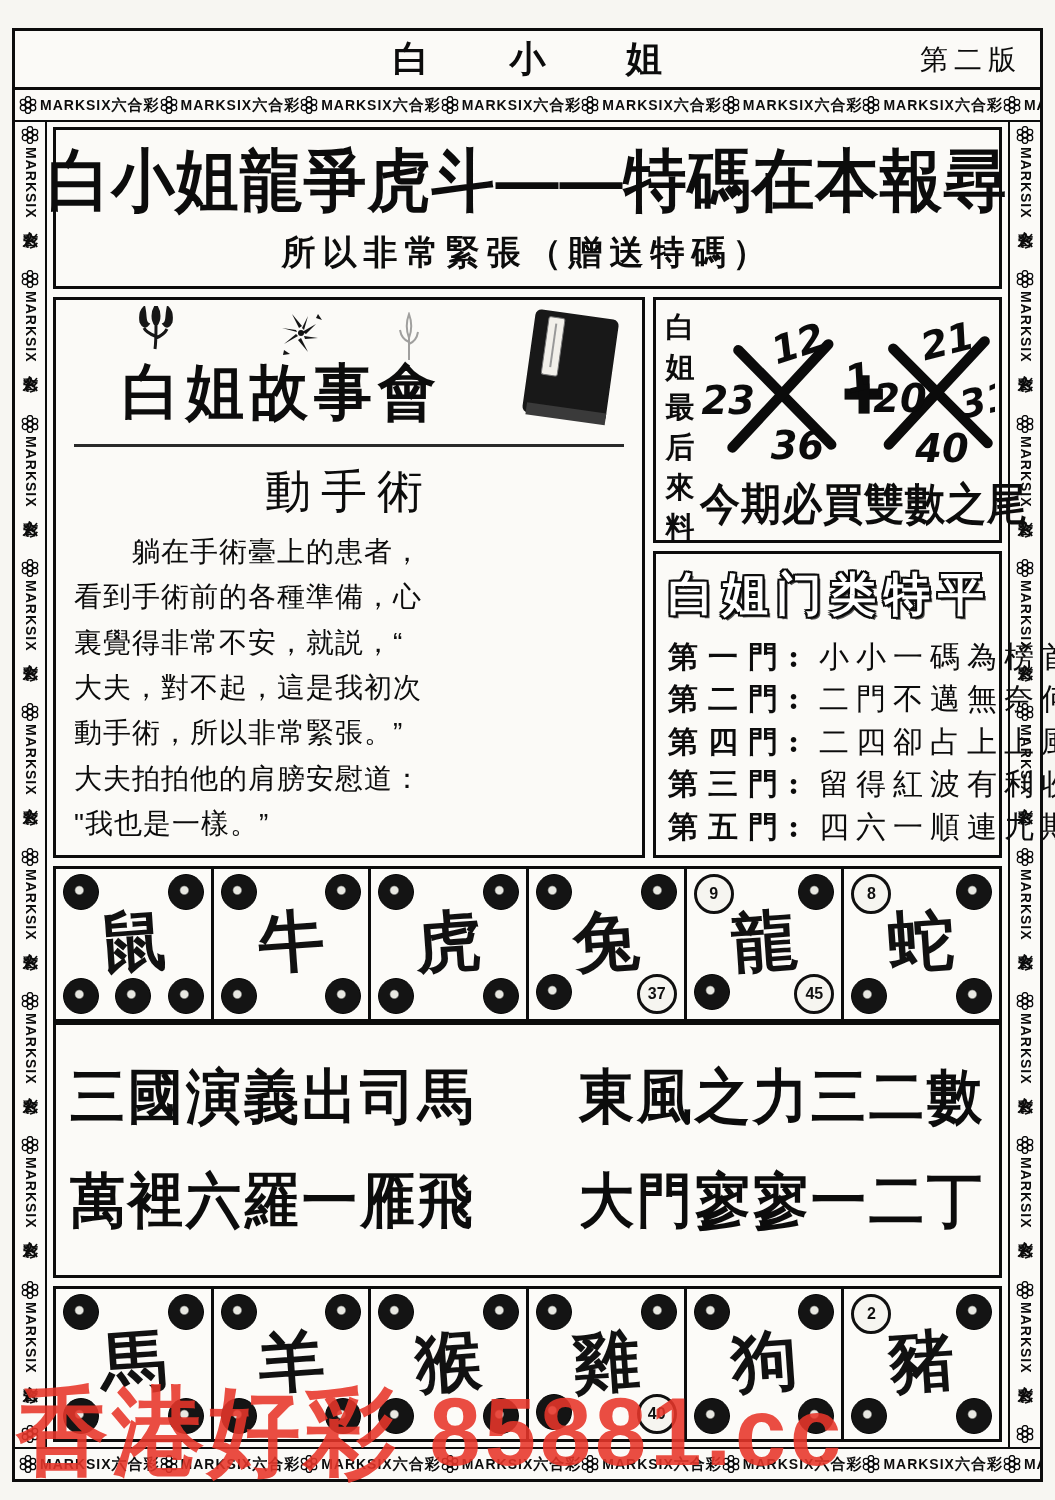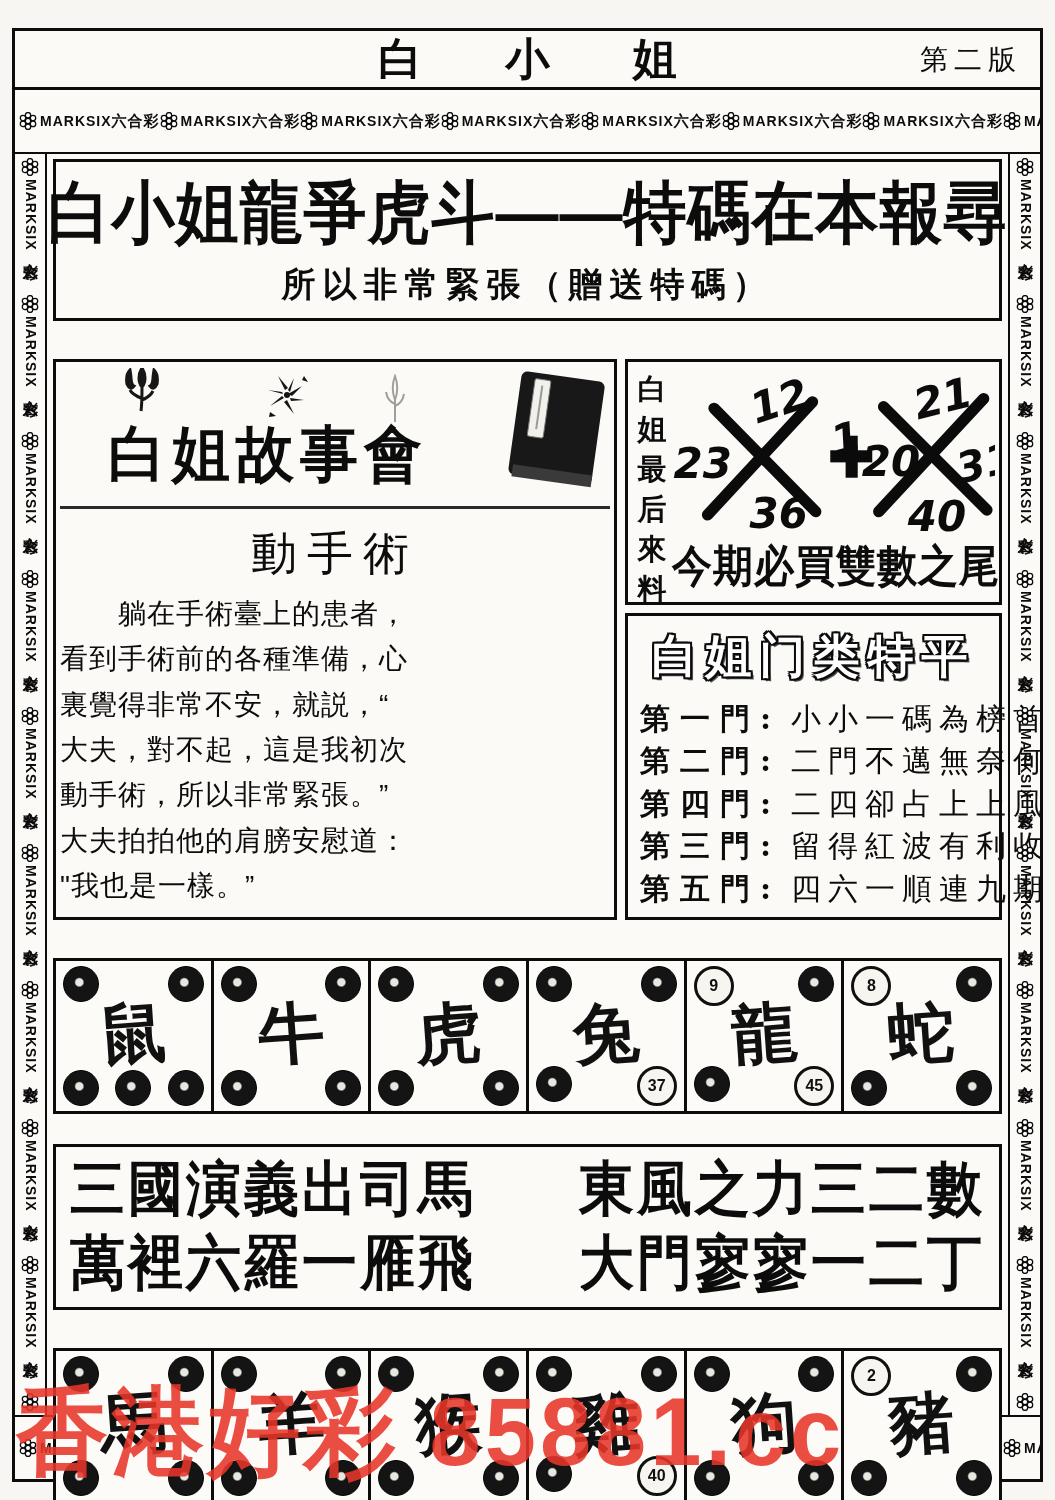--- a/index.html
+++ b/index.html
@@ -13,63 +13,63 @@
     border:3px solid #0c0c0c;background:#fbfaf7;
     display:flex;flex-direction:column;
   }
   
   .title-row{
     position:relative;height:56px;border-bottom:3px solid #0c0c0c;
     display:flex;align-items:center;justify-content:center;flex:0 0 auto;
   }
   .paper-title{
     font-family:"DejaVu Serif","Liberation Serif",serif;
-    font-size:44px;font-weight:700;letter-spacing:34px;text-indent:34px;
+    font-size:36px;font-weight:700;letter-spacing:34px;text-indent:34px;
   }
   .edition{
     position:absolute;right:18px;top:10px;
     font-family:"DejaVu Serif","Liberation Serif",serif;
     font-size:28px;letter-spacing:6px;
   }
   
   .hstrip{
     flex:0 0 30px;display:flex;align-items:center;justify-content:space-between;
-    padding:16px 4px;overflow:hidden;white-space:nowrap;
+    padding:0 4px;overflow:hidden;white-space:nowrap;
   }
   .hstrip.topstrip{border-bottom:2px solid #0c0c0c;}
   .hstrip.bottomstrip{border-top:2px solid #0c0c0c;}
   .strip-seg{display:inline-flex;align-items:center;gap:3px;}
   .strip-text{font-size:14px;font-weight:700;letter-spacing:1px;}
   .strip-text b{font-size:15px;}
   .mid{flex:1 1 auto;display:flex;min-height:0;}
   .vstrip{
     flex:0 0 30px;display:flex;flex-direction:column;align-items:center;
     justify-content:space-between;padding:4px 0;overflow:hidden;
   }
   .vstrip.leftstrip{border-right:2px solid #0c0c0c;}
   .vstrip.rightstrip{border-left:2px solid #0c0c0c;}
   .vstrip .strip-seg{writing-mode:vertical-rl;}
   .flower-svg{display:block;}
   
-  .content{flex:1 1 auto;display:flex;flex-direction:column;padding:5px 6px;min-width:0;gap:30px;}
+  .content{flex:1 1 auto;display:flex;flex-direction:column;padding:5px 6px;min-width:0;}
   .headline-box{
     border:3px solid #0c0c0c;padding:8px 6px 10px;flex:0 0 auto;
     display:flex;flex-direction:column;align-items:center;gap:6px;
   }
   .headline-main{
     font-size:63px;font-weight:900;white-space:nowrap;letter-spacing:1px;
     transform:scaleY(1.08);
   }
   .headline-sub{
     font-size:34px;font-weight:900;letter-spacing:7px;white-space:nowrap;
   }
   
   .cols{display:flex;gap:8px;margin-top:8px;flex:0 0 auto;}
   .story-box{
-    flex:0 0 550px;border:3px solid #0c0c0c;padding:4px 4px 8px;position:relative;
+    flex:0 0 550px;border:3px solid #0c0c0c;padding:4px 18px 8px;position:relative;
   }
   .story-head{
     position:relative;height:140px;border-bottom:3px solid #2a2a2a;
   }
   .club-title{
     position:absolute;left:48px;top:50px;font-size:58px;font-weight:900;
     letter-spacing:6px;white-space:nowrap;transform:scaleY(1.05);
   }
   .deco-tulip{position:absolute;left:62px;top:2px;}
   .deco-sparkle{position:absolute;left:200px;top:4px;}

